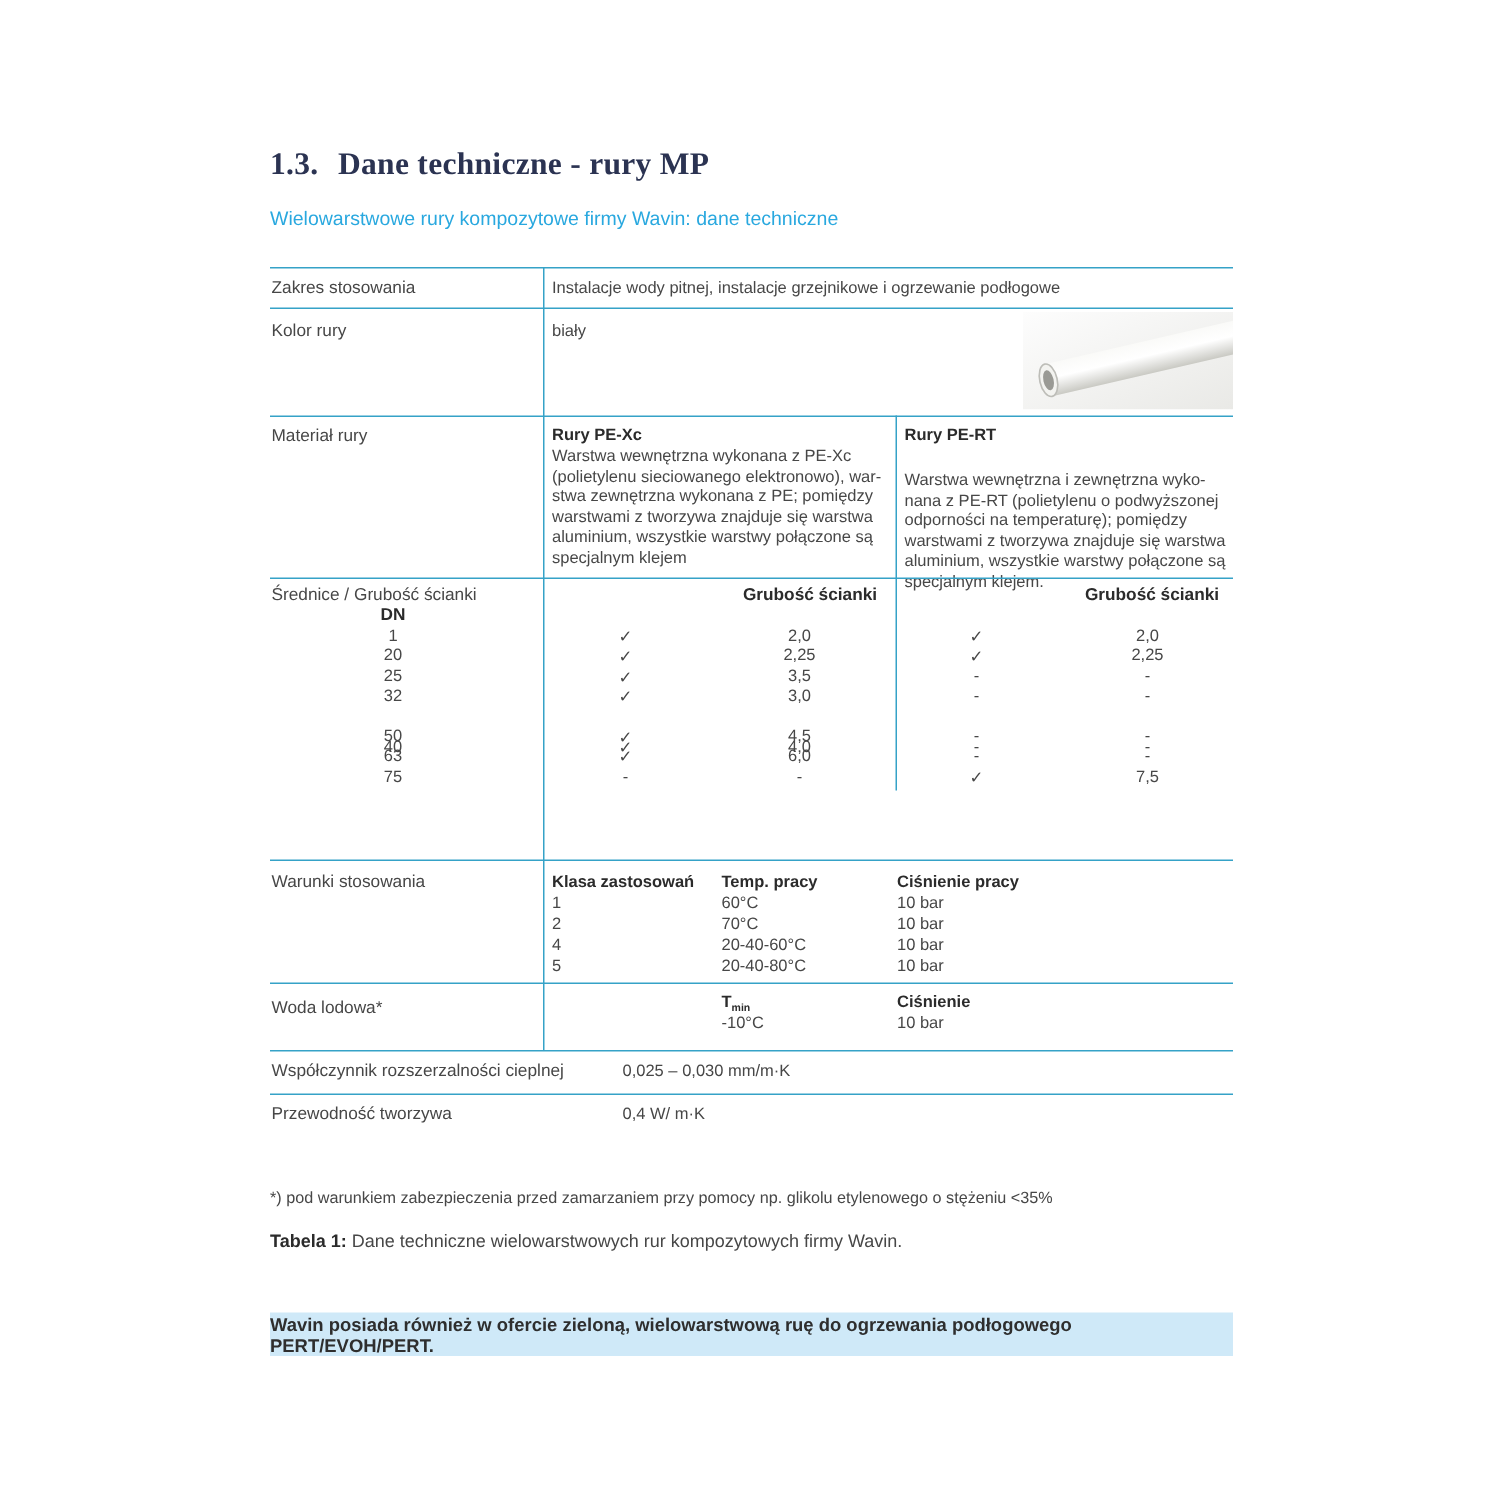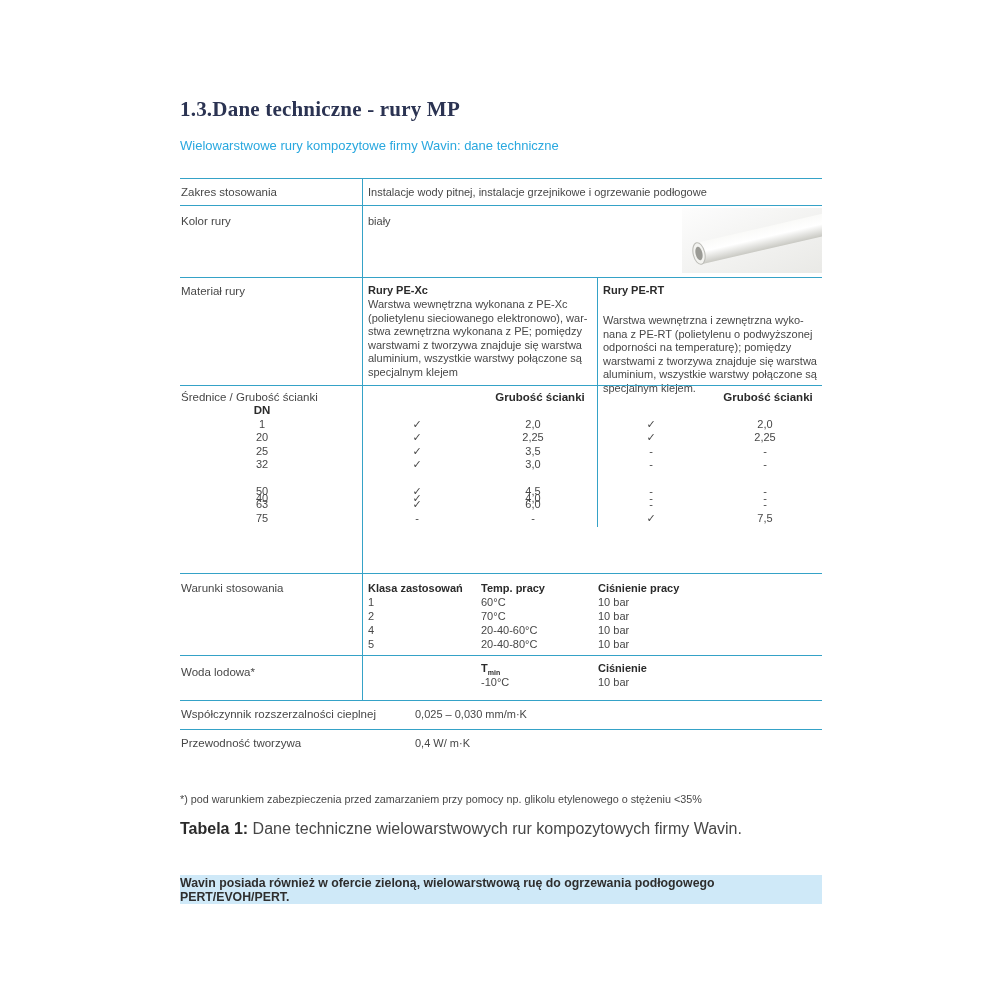--- a/index.html
+++ b/index.html
@@ -15,40 +15,40 @@
   body{
     width:1000px;height:1000px;position:relative;overflow:hidden;
     font-family:"Liberation Sans",sans-serif;color:var(--text);
     -webkit-font-smoothing:antialiased;
   }
   .page-title{
     position:absolute;left:180px;top:97px;
     font-family:"Liberation Serif",serif;font-weight:bold;
     font-size:21px;color:var(--navy);letter-spacing:.2px;
   }
-  .page-title .sect{}
+  .page-title .sect{margin-right:13px;}
   .subtitle{
     position:absolute;left:180px;top:138px;
     font-size:13px;color:var(--accent);
   }
   .dtable{position:absolute;left:180px;top:178px;width:642px;height:612px;}
   .trow{position:absolute;left:0;width:642px;border-top:1px solid var(--line);}
   .vline{position:absolute;width:1px;background:var(--line);}
   .lbl{position:absolute;left:1px;font-size:11.5px;color:var(--text);white-space:nowrap;}
   .val{position:absolute;font-size:11px;color:var(--text);white-space:nowrap;}
   .bold{font-weight:bold;color:var(--strong);}
   .prewrap{white-space:pre-line;line-height:13.5px;width:234px;}
   .center-cell{position:absolute;text-align:center;transform:translateX(-50%);white-space:nowrap;}
   .dn-row{position:absolute;left:0;width:642px;height:13px;}
   .dn-cell{position:absolute;transform:translateX(-50%);font-size:11px;color:var(--text);white-space:nowrap;}
   .wr-row{position:absolute;left:0;width:642px;height:14px;}
   .wr-cell{position:absolute;font-size:11px;color:var(--text);white-space:nowrap;}
   .tmin-sub{font-size:7px;font-weight:bold;color:var(--strong);vertical-align:-3px;}
   .footnote{position:absolute;left:180px;top:793px;font-size:10.8px;color:var(--text);}
-  .caption{position:absolute;left:180px;top:820px;font-size:16px;color:var(--text);}
+  .caption{position:absolute;left:180px;top:820px;font-size:12px;color:var(--text);}
   .banner{
     position:absolute;left:180px;top:875px;width:642px;height:29px;
     background:var(--banner-bg);display:flex;align-items:center;justify-content:center;
   }
   .banner span{font-size:12.3px;font-weight:bold;color:#2e2e2e;}
   .pipes-img{position:absolute;left:502px;top:2px;width:140px;height:65px;}
 </style>
 </head>
 <body>
 

